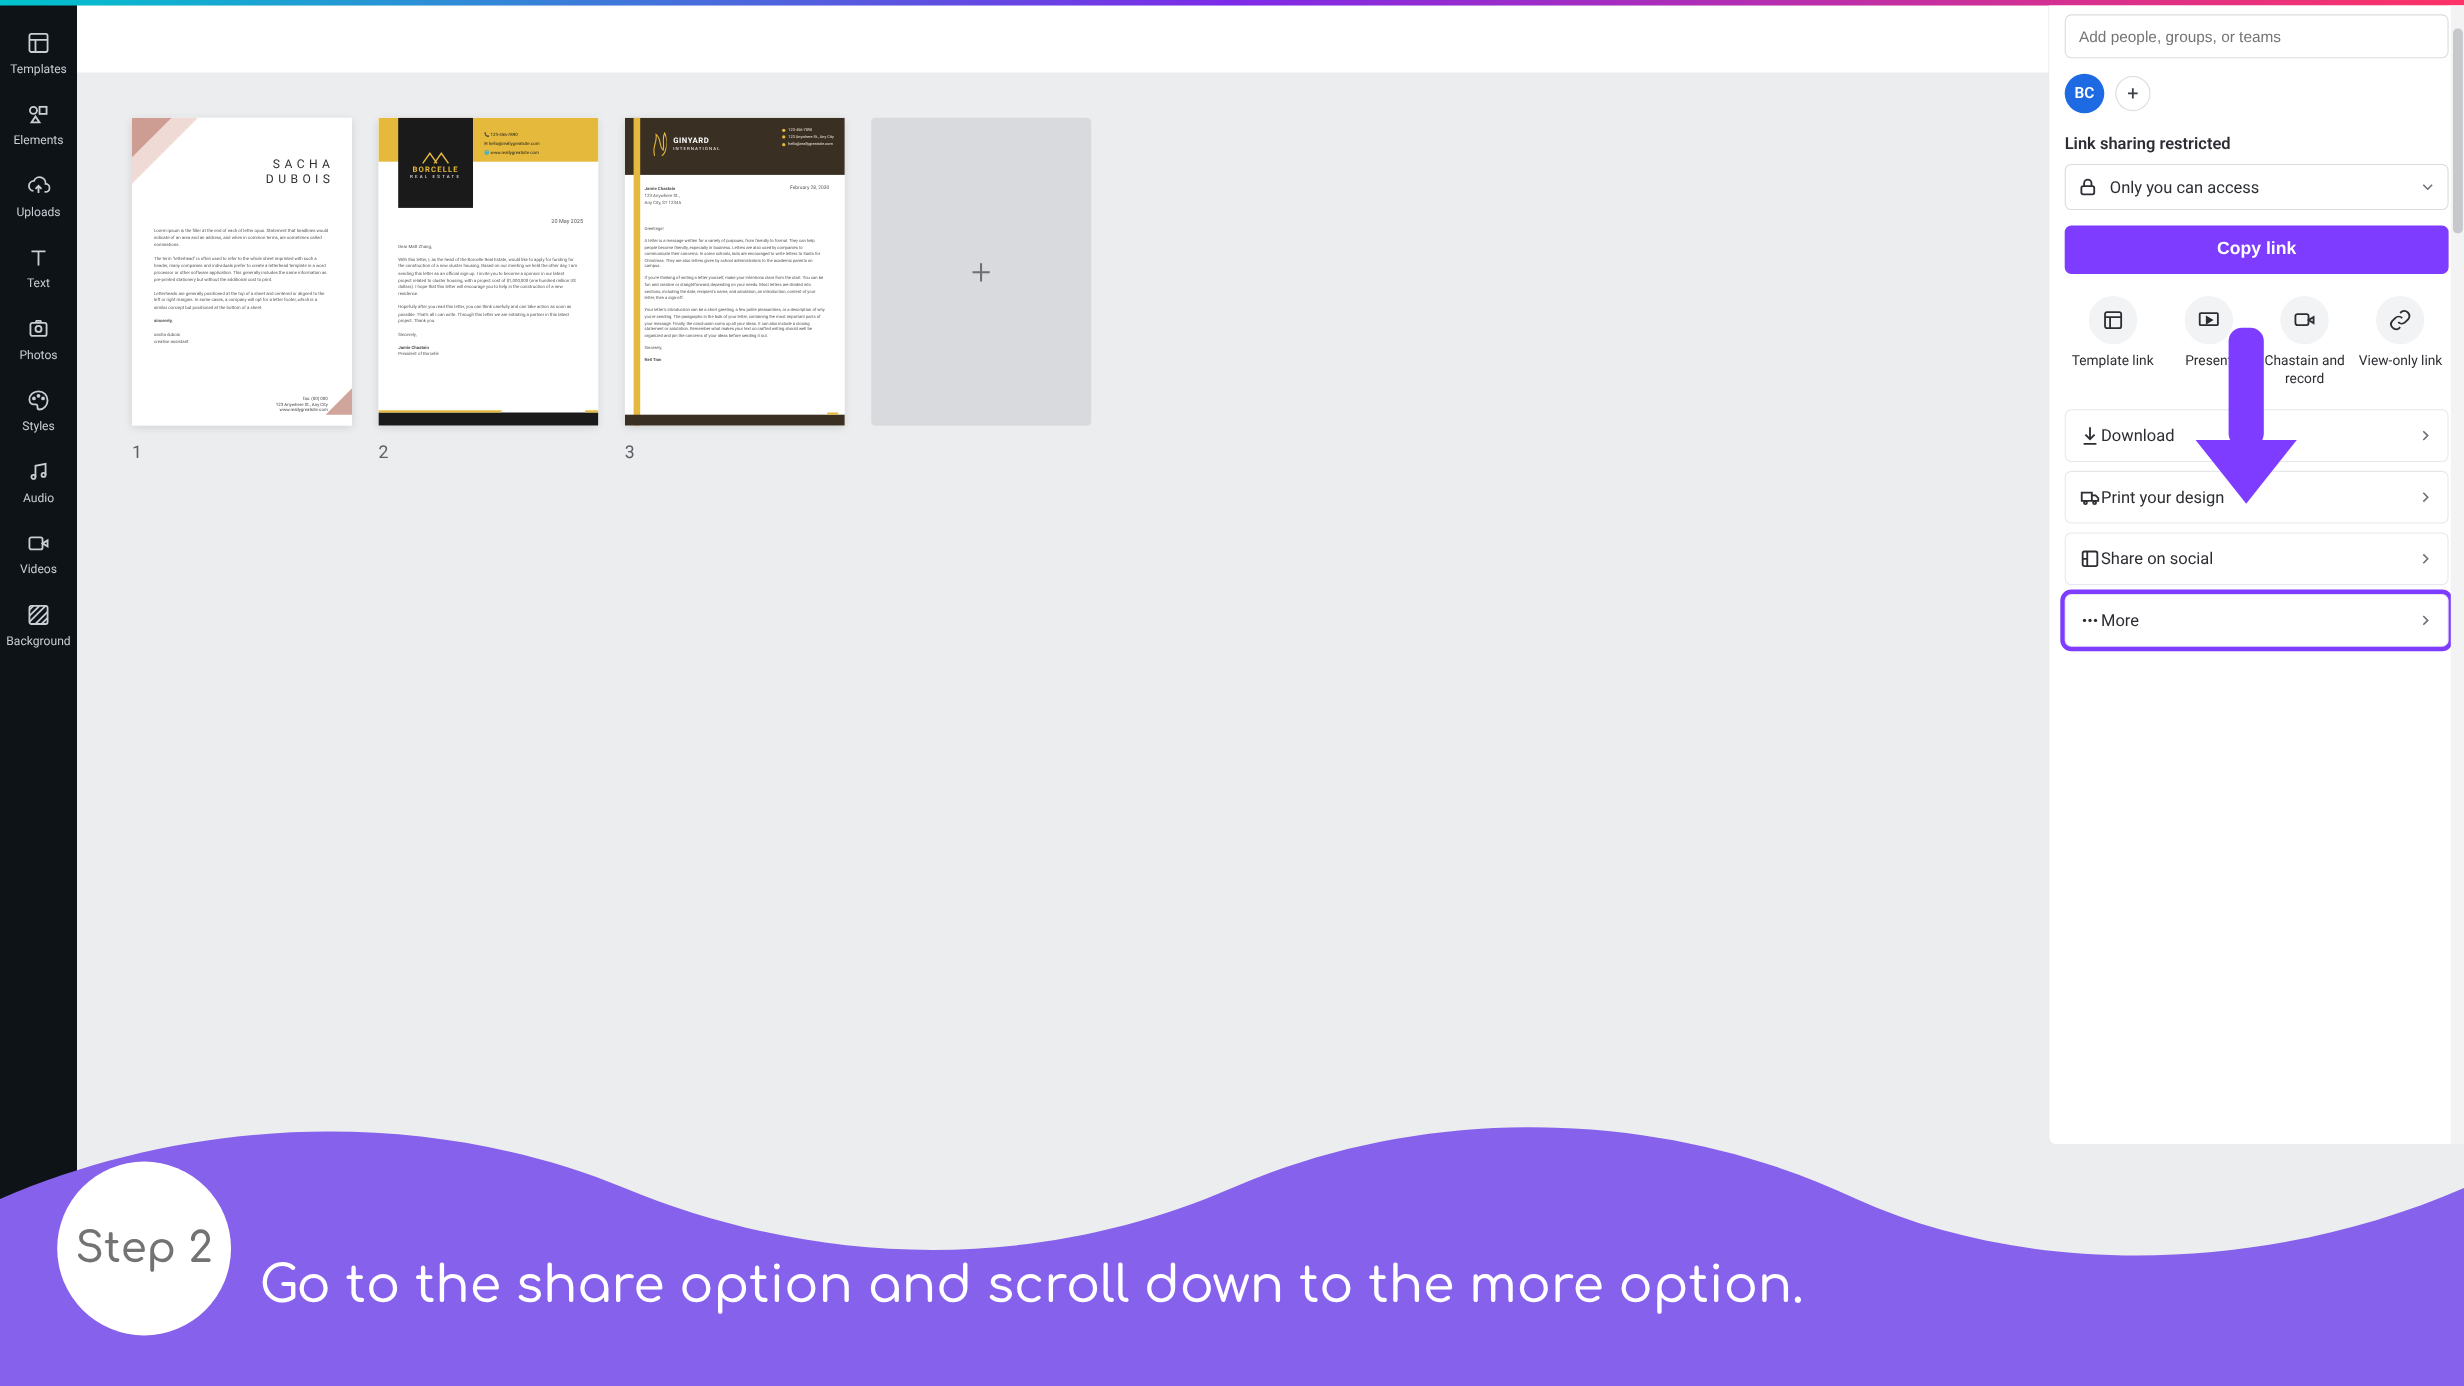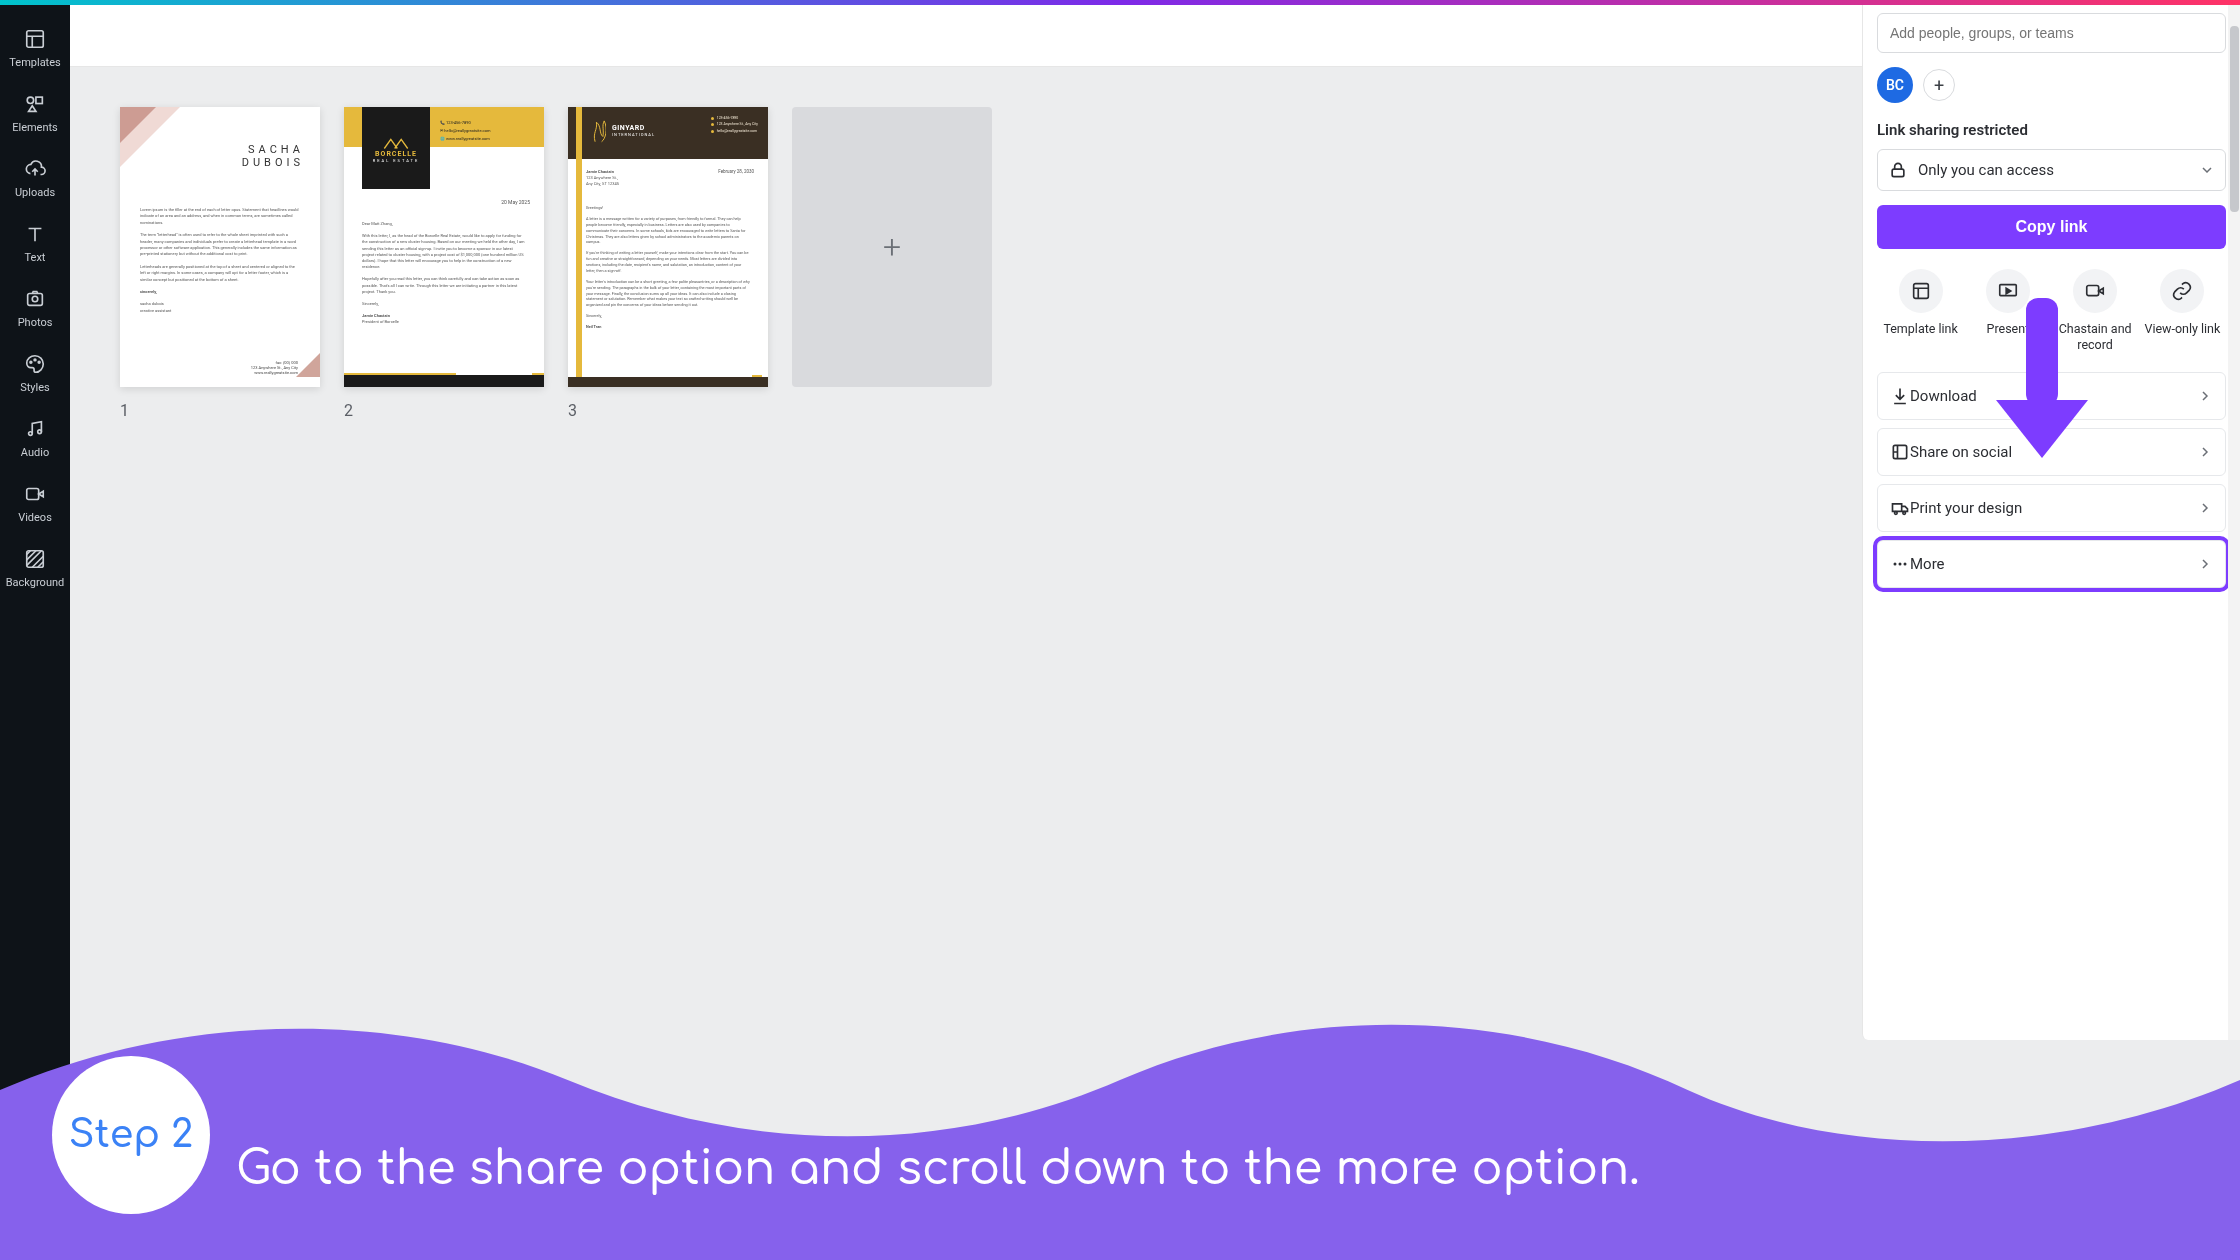--- a/index.html
+++ b/index.html
@@ -154,21 +154,21 @@
   }
 
   
   .wave {
     position:absolute; left:0; right:0; bottom:0; height:290px; z-index:30; overflow:hidden;
   }
   .wave svg{ display:block; width:100%; height:100%;}
   .step-badge{
     position:absolute; bottom:46px; left:52px; width:158px; height:158px; border-radius:50%;
     background:#fff; display:flex; align-items:center; justify-content:center; z-index:35;
-    color:#3b82f6; font-size:38px; font-weight:600; font-family: "Comfortaa","Segoe UI",sans-serif;
+    color:#737373; font-size:38px; font-weight:600; font-family: "Comfortaa","Segoe UI",sans-serif;
   }
   .step-text{
     position:absolute; bottom:62px; left:236px; right:40px; z-index:35;
     color:#fff; font-size:46px; font-weight:500; line-height:1.25;
     font-family: "Comfortaa","Segoe UI",sans-serif;
   }
 </style>
 </head>
 <body>
 
@@ -420,35 +420,35 @@
       <svg width="20" height="20" viewBox="0 0 24 24" fill="none" stroke="#2c2e33" stroke-width="2">
           <path d="M12 3v12M7 11l5 5 5-5M5 21h14"></path>
         </svg>
       <span class="rl">Download</span>
       <svg class="chev" width="16" height="16" viewBox="0 0 24 24" fill="none" stroke="currentColor" stroke-width="2.2">
           <path d="M9 6l6 6-6 6"></path>
         </svg>
     </div>
     <div class="sp-row">
       <svg width="20" height="20" viewBox="0 0 24 24" fill="none" stroke="#2c2e33" stroke-width="2">
-          <rect x="4" y="4" width="16" height="16" rx="2"></rect>
-          <path d="M9 4v16M4 12h5"></path>
-        </svg>
-      <span class="rl">Share on social</span>
-      <svg class="chev" width="16" height="16" viewBox="0 0 24 24" fill="none" stroke="currentColor" stroke-width="2.2">
-          <path d="M9 6l6 6-6 6"></path>
-        </svg>
-    </div>
-    <div class="sp-row">
-      <svg width="20" height="20" viewBox="0 0 24 24" fill="none" stroke="#2c2e33" stroke-width="2">
           <path d="M3 7h11v9H3zM14 10h4l3 3v3h-7"></path>
           <circle cx="7" cy="18" r="1.6"></circle>
           <circle cx="17" cy="18" r="1.6"></circle>
         </svg>
       <span class="rl">Print your design</span>
+      <svg class="chev" width="16" height="16" viewBox="0 0 24 24" fill="none" stroke="currentColor" stroke-width="2.2">
+          <path d="M9 6l6 6-6 6"></path>
+        </svg>
+    </div>
+    <div class="sp-row">
+      <svg width="20" height="20" viewBox="0 0 24 24" fill="none" stroke="#2c2e33" stroke-width="2">
+          <rect x="4" y="4" width="16" height="16" rx="2"></rect>
+          <path d="M9 4v16M4 12h5"></path>
+        </svg>
+      <span class="rl">Share on social</span>
       <svg class="chev" width="16" height="16" viewBox="0 0 24 24" fill="none" stroke="currentColor" stroke-width="2.2">
           <path d="M9 6l6 6-6 6"></path>
         </svg>
     </div>
     <div class="sp-row highlight">
       <svg width="20" height="20" viewBox="0 0 24 24" fill="#2c2e33">
           <circle cx="6" cy="12" r="1.8"></circle>
           <circle cx="12" cy="12" r="1.8"></circle>
           <circle cx="18" cy="12" r="1.8"></circle>
         </svg>

